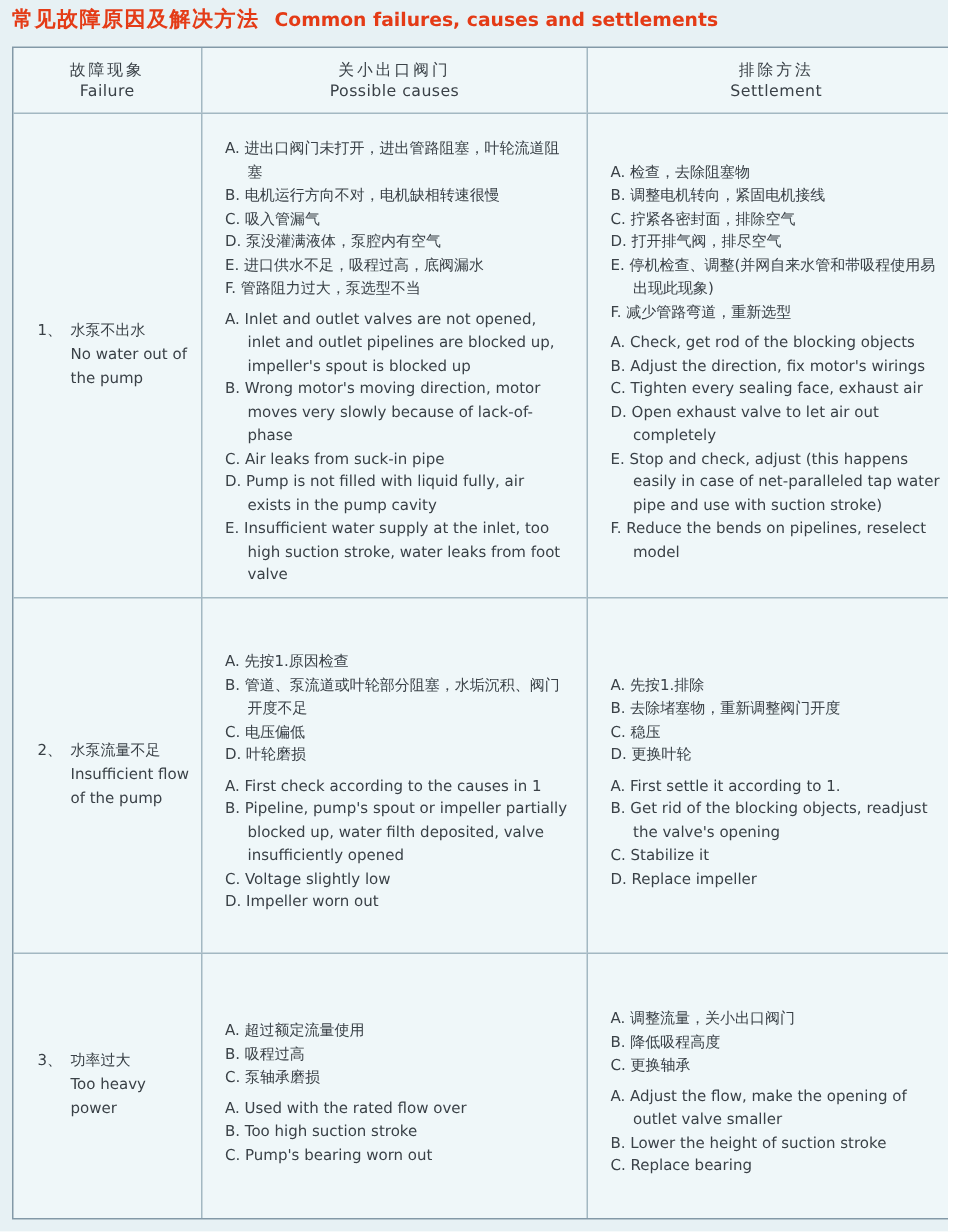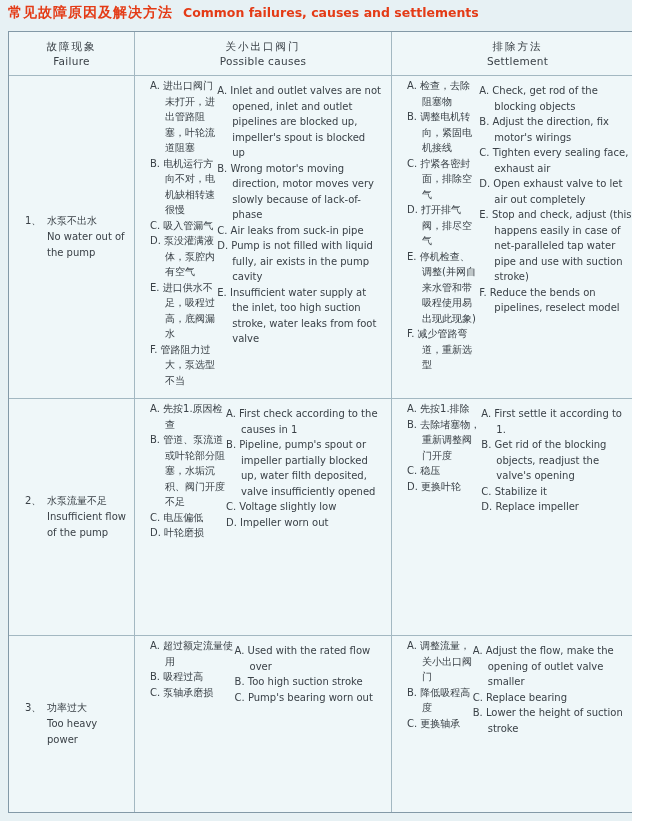--- a/index.html
+++ b/index.html
@@ -52,22 +52,22 @@
   .hcell .hen{letter-spacing:0.3px;}
   .fcell{
     display:flex;align-items:center;
     padding:10px 6px 10px 16px;
     font-size:10px;line-height:16px;
   }
   .fail{display:flex;}
   .fnum{flex:0 0 22px;}
   .ftext{flex:1;}
   .listcell{
-    display:flex;flex-direction:row;justify-content:center;
-    padding:2px 10px 10px 15px;
+    display:flex;flex-direction:column;justify-content:center;
+    padding:20px 10px 10px 15px;
     font-size:10px;line-height:15.5px;
   }
   .list .li{
     padding-left:15px;
     text-indent:-15px;
   }
   .list.en{margin-top:5px;}
 </style>
 </head>
 <body>
@@ -199,19 +199,19 @@
         </div>
     </div>
     <div class="cell listcell">
       <div class="list zh">
           <div class="li">A. 调整流量，关小出口阀门</div>
           <div class="li">B. 降低吸程高度</div>
           <div class="li">C. 更换轴承</div>
         </div>
       <div class="list en">
           <div class="li">A. Adjust the flow, make the opening of outlet valve smaller</div>
+          <div class="li">B. Lower the height of suction stroke</div>
           <div class="li">C. Replace bearing</div>
-          <div class="li">B. Lower the height of suction stroke</div>
         </div>
     </div>
 
   </div>
 </div>
 
 </body></html>

